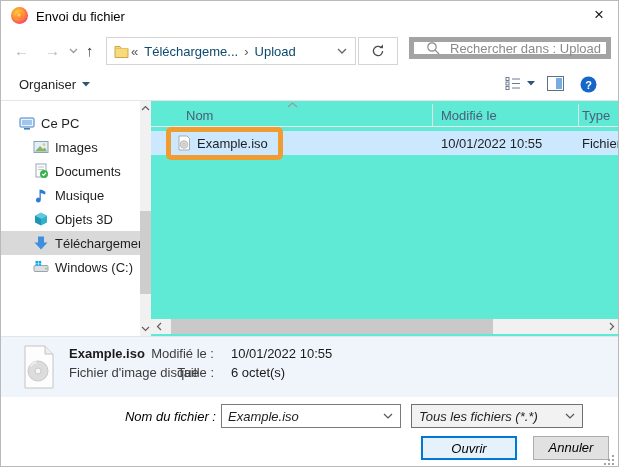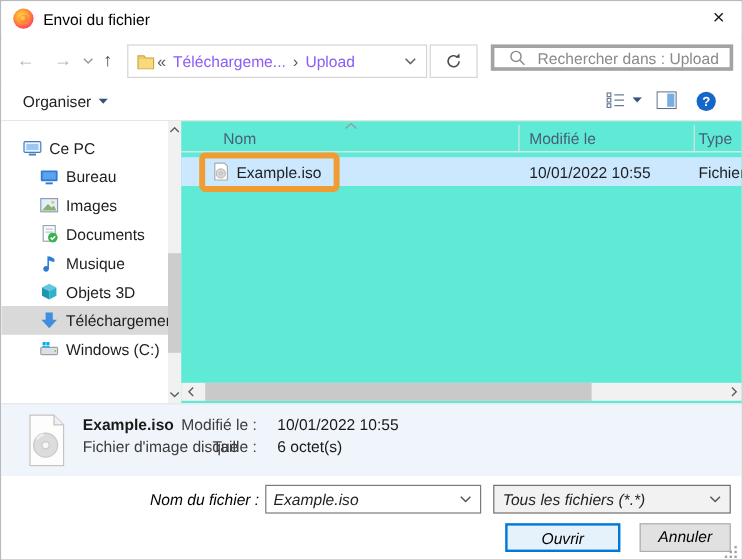--- a/index.html
+++ b/index.html
@@ -20,26 +20,26 @@
   .close-btn { position:absolute; right:4px; top:0; width:30px; height:28px; text-align:center;
                font-size:17px; line-height:28px; color:#1a1a1a; cursor:pointer; }
 
   
   .navbar { position:absolute; left:0; top:32px; width:100%; height:36px; background:#fff; }
   .nav-arrow { position:absolute; top:8px; font-size:15px; line-height:20px; }
   .dis { color:#b4b4b4; }
   .en  { color:#3d3d3d; }
   .addressbar { position:absolute; left:105px; top:4px; width:250px; height:28px; background:#fff;
                 border:1px solid #d4d4d4; display:flex; align-items:center; }
-  .crumb { padding:0 4px; color:#8b5cf6; white-space:nowrap; }
+  .crumb { padding:0 4px; color:#0c4a6e; white-space:nowrap; }
   .crumb-sep { color:#555; padding:0 2px; }
   .addr-chevron { margin-left:auto; margin-right:8px; }
   .refreshbox { position:absolute; left:357px; top:4px; width:40px; height:28px; border:1px solid #d4d4d4;
                 display:flex; align-items:center; justify-content:center; background:#fff; }
-  .searchbox { position:absolute; left:408px; top:4px; width:202px; height:22px; border:3px solid #a3a3a3;
+  .searchbox { position:absolute; left:408px; top:4px; width:202px; height:22px; border:5px solid #a3a3a3;
                background:#fff; display:flex; align-items:center; }
   .search-ph { color:#8a8a8a; margin-left:10px; white-space:nowrap; }
 
   
   .toolbar { position:absolute; left:0; top:68px; width:100%; height:32px; background:#fff;
              border-bottom:1px solid #e6e6e6; }
   .tb-item { position:absolute; top:8px; color:#1f1f1f; cursor:pointer; display:flex; align-items:center; gap:6px; }
   .tb-right { position:absolute; top:7px; display:flex; align-items:center; }
 
   
@@ -80,21 +80,21 @@
   .d-val1 { position:absolute; left:230px; top:9px; color:#1a1a1a; }
   .d-val2 { position:absolute; left:230px; top:28px; color:#1a1a1a; }
 
   
   .footer { position:absolute; left:0; top:396px; width:100%; height:71px; background:#fff;font-style:italic; }
   .fn-label { position:absolute; left:100px; top:12px; width:115px; text-align:right; color:#000; }
   .fn-combo { position:absolute; left:220px; top:7px; width:180px; height:24px; background:#fff;
               border:1px solid #7a7a7a; display:flex; align-items:center; }
   .fn-combo .val { margin-left:6px; }
   .combo-arrow { margin-left:auto; margin-right:7px; }
-  .filter-sel { position:absolute; left:410px; top:7px; width:198px; height:24px; background:#f2f2f2;
+  .filter-sel { position:absolute; left:410px; top:7px; width:172px; height:24px; background:#f2f2f2;
                 border:1px solid #707070; display:flex; align-items:center; cursor:pointer; }
   .filter-sel .val { margin-left:7px; }
   .btn { position:absolute; top:39px; height:24px; text-align:center; line-height:21px; cursor:pointer; color:#000; }
   .btn-open { left:420px; width:96px; background:#e5f1fb; border:2px solid #0078d7; }
   .btn-cancel { left:532px; width:76px; background:#e1e1e1; border:1px solid #adadad; line-height:22px; }
   .grip { position:absolute; right:3px; bottom:2px; }
 </style>
 </head>
 <body>
 
@@ -191,30 +191,20 @@
   <div class="sidebar">
     <div class="side-item">
       <span class="sicon">
         <svg width="16" height="16">
             <rect x="1" y="3" width="14" height="9" rx="1" fill="#eaf2fb" stroke="#3e7fc1"></rect>
             <rect x="3" y="5" width="10" height="5" fill="#9ec7ef"></rect>
             <rect x="5" y="13" width="6" height="1.6" fill="#3e7fc1"></rect>
           </svg>
       </span>
       <span class="slabel">Ce PC</span>
-    </div>
-    <div class="side-item child">
-      <span class="sicon">
-        <svg width="16" height="16">
-            <rect x="1" y="3" width="14" height="9" rx="1" fill="#2e7cd6"></rect>
-            <rect x="2.5" y="4.5" width="11" height="6" fill="#5ba3ec"></rect>
-            <rect x="5" y="13" width="6" height="1.6" fill="#2e7cd6"></rect>
-          </svg>
-      </span>
-      <span class="slabel">Bureau</span>
     </div>
     <div class="side-item child">
       <span class="sicon">
         <svg width="16" height="16">
             <rect x="1" y="2.5" width="14" height="11" fill="#dff0fb" stroke="#8aa0b4"></rect>
             <polygon points="2,12.5 7,7 10,10 12,8.5 14,12.5" fill="#8fb06a"></polygon>
             <circle cx="11" cy="5.5" r="1.3" fill="#f3c24b"></circle>
           </svg>
       </span>
       <span class="slabel">Images</span>

